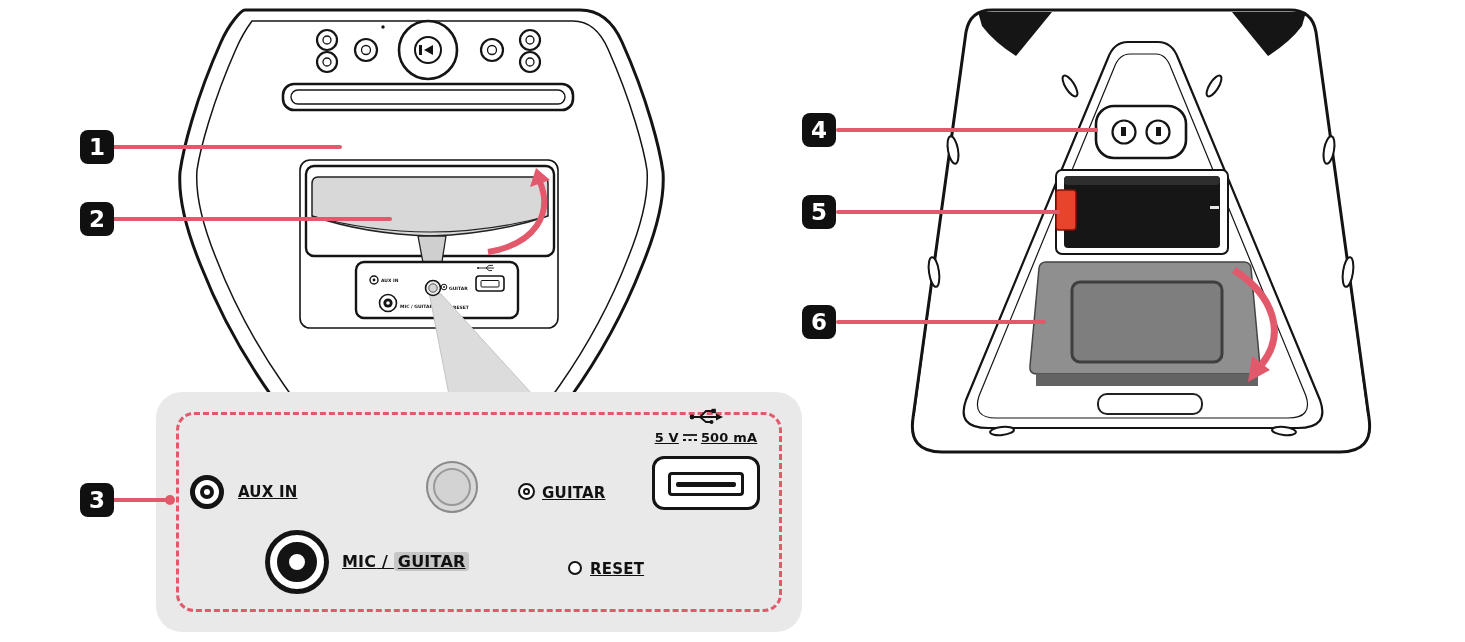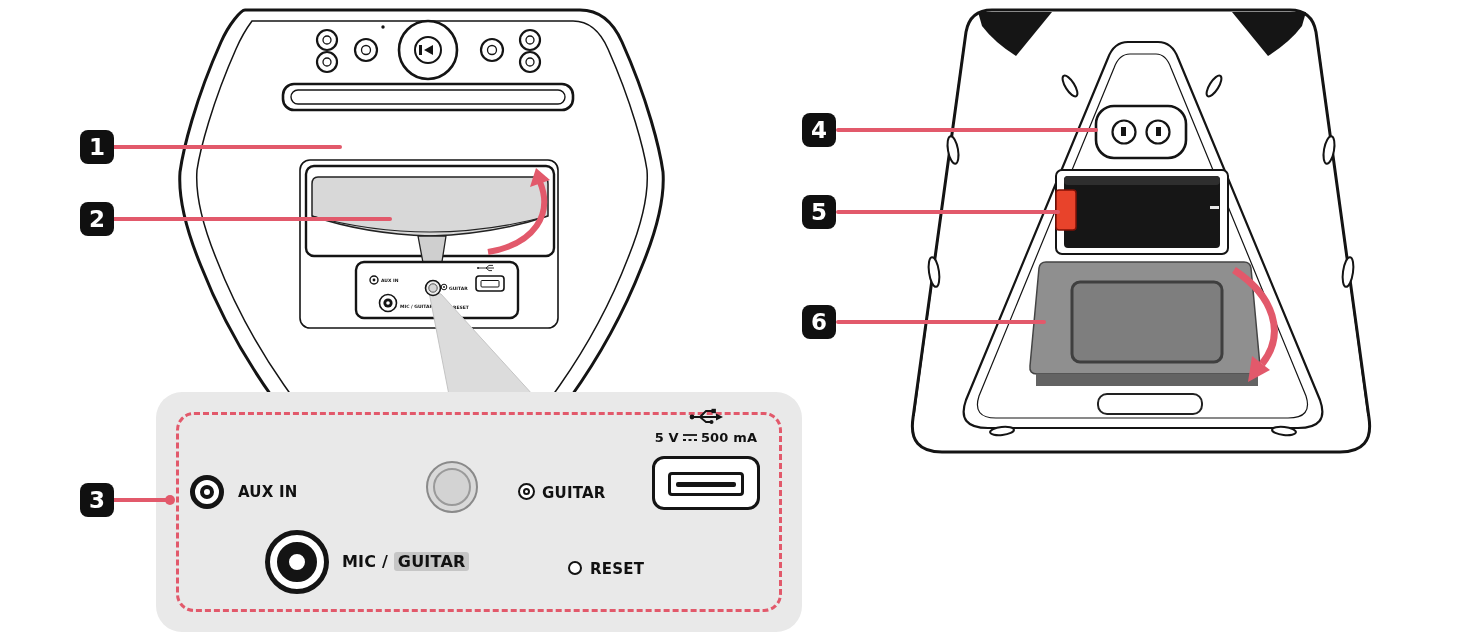--- a/index.html
+++ b/index.html
@@ -17,21 +17,21 @@
          color:#fff;font-size:23px;font-weight:bold;display:flex;align-items:center;justify-content:center;z-index:6;}
   .leader{position:absolute;height:4px;background:var(--accent);border-radius:2px;z-index:5;}
   .leader-dot{position:absolute;width:10px;height:10px;border-radius:50%;background:var(--accent);z-index:5;}
 
   
   #detail-panel{position:absolute;left:156px;top:392px;width:646px;height:240px;background:var(--panel-bg);
                 border-radius:26px;z-index:3;}
   #detail-dashed{position:absolute;left:20px;top:20px;width:606px;height:200px;border:3px dashed var(--accent);
                  border-radius:18px;box-sizing:border-box;}
   .ring{position:absolute;border-radius:50%;box-sizing:border-box;background:#fff;}
-  .dlabel{position:absolute;font-weight:bold;font-size:15px;white-space:nowrap;letter-spacing:.2px;}
+  .dlabel{position:absolute;font-weight:bold;font-size:15px;white-space:nowrap;letter-spacing:.2px;text-decoration:underline;}
   .chip{background:var(--chip-bg);padding:0 4px;border-radius:3px;}
   .usb-outer{position:absolute;left:496px;top:64px;width:108px;height:54px;border:3px solid #141414;
              border-radius:12px;box-sizing:border-box;background:#fff;}
   .usb-slot{position:absolute;left:512px;top:80px;width:76px;height:24px;border:3px solid #141414;
             border-radius:4px;box-sizing:border-box;background:#fff;}
   .usb-bar{position:absolute;left:520px;top:90px;width:60px;height:5px;background:#141414;border-radius:2px;}
   .center-row{position:absolute;left:496px;width:108px;text-align:center;}
   .dc-icon{display:inline-block;vertical-align:-1px;margin:0 3px;}
   .micro{font-size:4.5px;font-weight:bold;fill:#141414;font-family:"DejaVu Sans","Liberation Sans",sans-serif;}
 </style>

